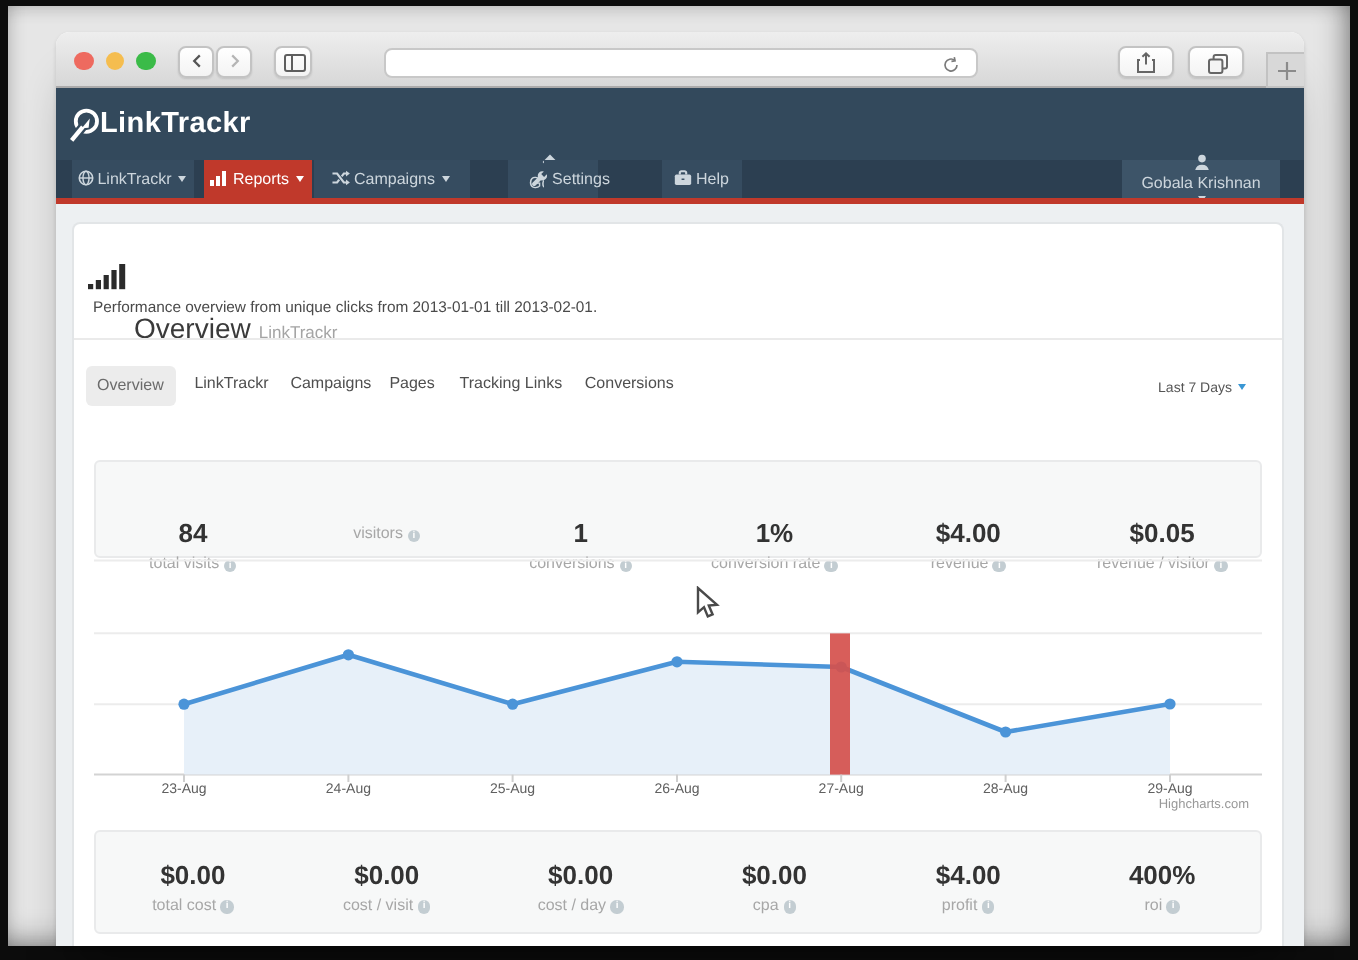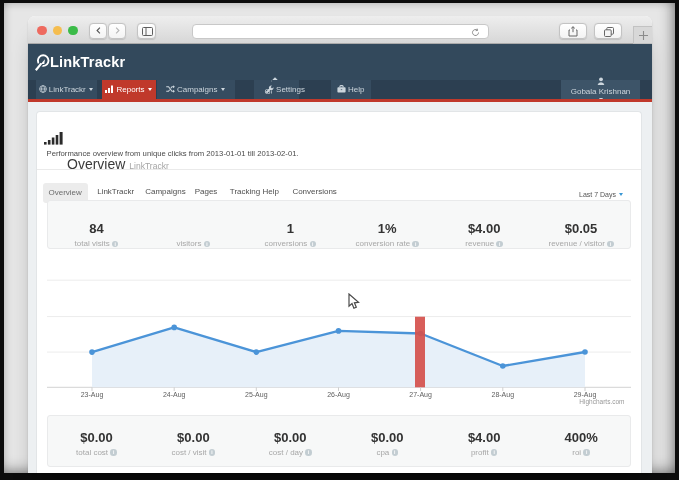--- a/index.html
+++ b/index.html
@@ -49,21 +49,21 @@
   .htitle .sub { font-size:8.5px; color:#a4a4a4; margin-left:4px; }
   .hsub { left:18.5px; top:132.5px; font-size:7.7px; color:#4a4a4a; }
   .divider { left:9px; top:152.5px; width:604px; height:1px; background:#eaeaea; }
   .tabs { left:0; top:166.5px; width:624px; height:20px; font-size:8px; color:#555; }
   .tabs .pill { position:absolute; left:14.5px; top:0; background:#ececec; border-radius:3px; padding:5.5px 6px; color:#6b6b6b; }
   .tabs a { position:absolute; top:4.5px; color:#4f4f4f; text-decoration:none; }
   .last7 { right:29px; top:175px; font-size:7px; color:#555; }
   .last7 .bluecaret { display:inline-block; width:0; height:0; border-left:2.5px solid transparent; border-right:2.5px solid transparent; border-top:3px solid #3a97d4; margin-left:3px; vertical-align:1px; }
   
   .card { left:19px; width:583.5px; background:#f7f8f8; border:1px solid #e9eaeb; border-radius:3px; display:flex; }
-  .card.c1 { top:184px; height:49px; padding-top:28px;align-items:flex-end; }
+  .card.c1 { top:214px; height:49px; padding-top:28px; }
   .card.c2 { top:399px;   height:52px; padding-top:14px; }
   .card .col { flex:1 1 0; text-align:center; }
   .card .num { font-size:13px; font-weight:bold; color:#333; letter-spacing:0; }
   .card .lbl { font-size:8px; color:#a7a7a7; margin-top:3px; }
   .card.c2 .lbl { margin-top:2.5px; }
   .info { display:inline-block; width:6.5px; height:6.5px; border-radius:50%; background:#c3cdd2; color:#fff; font-size:5px; line-height:6.5px; text-align:center; vertical-align:0.5px; font-weight:bold; }
   .chart { left:8px; top:247px; }
   .cursor { left:320px; top:276.5px; }
 </style>
 </head>
@@ -187,21 +187,21 @@
     <rect x="15.6" y="0" width="3" height="12.6" fill="#2b2b2b"></rect>
   </svg>
   <div class="htitle">Overview<span class="sub">LinkTrackr</span></div>
   <div class="hsub">Performance overview from unique clicks from 2013-01-01 till 2013-02-01.</div>
   <div class="divider"></div>
   <div class="tabs">
     <span class="pill">Overview</span>
     <a style="left:69.2px">LinkTrackr</a>
       <a style="left:117.2px">Campaigns</a>
       <a style="left:166.7px">Pages</a>
-      <a style="left:201.8px">Tracking Help</a>
+      <a style="left:201.8px">Tracking Links</a>
       <a style="left:264.4px">Conversions</a>
   </div>
   <div class="last7">Last 7 Days<span class="bluecaret"></span></div>
 
   <div class="card c1">
     <div class="col">
         <div class="num">84</div>
         <div class="lbl">total visits <span class="info">i</span></div>
       </div>
     <div class="col">

